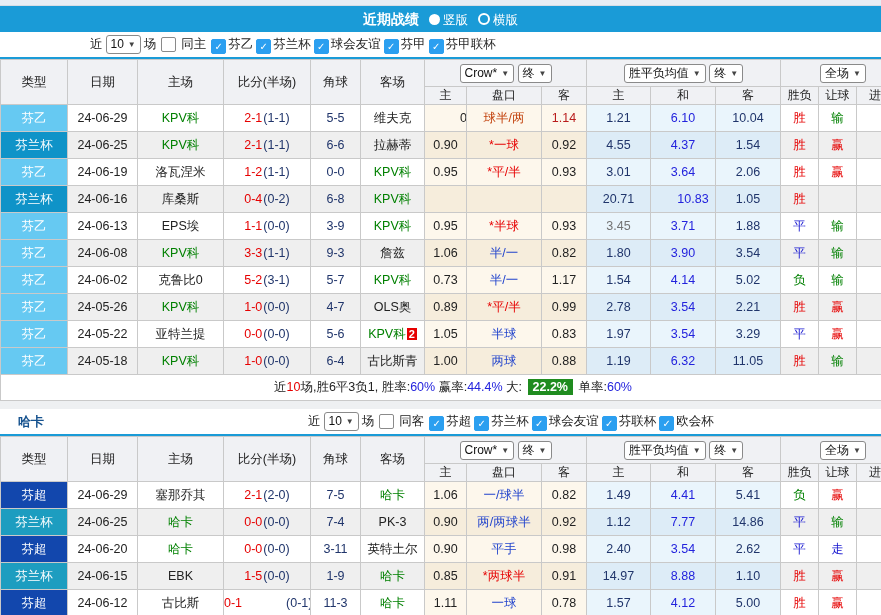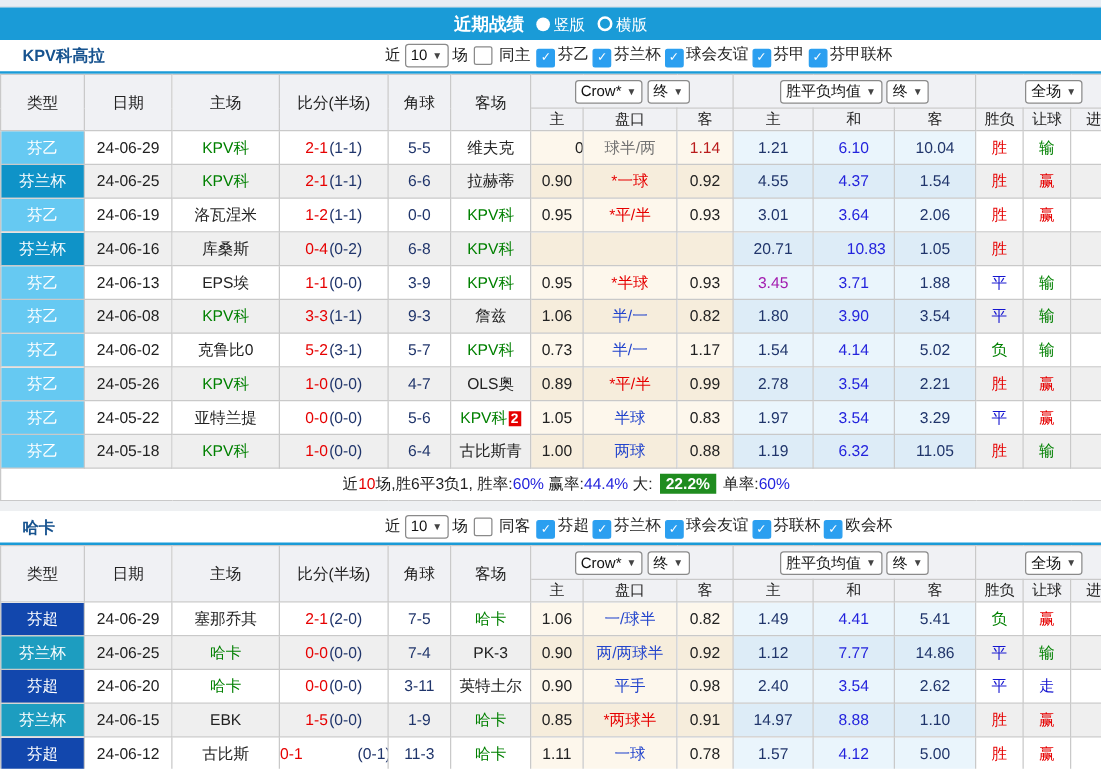--- a/index.html
+++ b/index.html
@@ -61,21 +61,20 @@
 
 <div class="titlebar">
   <span>近期战绩</span>
   <span class="opt"><span class="radio"></span><span>竖版</span></span>
   <span class="opt"><span class="radio off"></span><span>横版</span></span>
 </div>
 
 <div id="sections-root">
   <div class="section">
     <div class="section-header">
-      <div class="team-name">KPV科高拉</div>
       <div class="controls">
         <span>近</span>
         <span class="sel">
             <span>10</span>
             <span class="arr">▼</span>
           </span>
         <span>场</span>
         <span class="cb"></span>
         <span>同主</span>
         <span class="leagues"><span class="lg"><span class="cb ck">✓</span><span>芬乙</span></span><span class="lg"><span class="cb ck">✓</span><span>芬兰杯</span></span><span class="lg"><span class="cb ck">✓</span><span>球会友谊</span></span><span class="lg"><span class="cb ck">✓</span><span>芬甲</span></span><span class="lg"><span class="cb ck">✓</span><span>芬甲联杯</span></span></span>
@@ -149,21 +148,21 @@
         </thead>
         <tbody>
             <tr class="even">
               <td class="type" style="background: rgb(102, 201, 242);">芬乙</td>
               <td>24-06-29</td>
               <td><span style="color: rgb(0, 128, 0);">KPV科</span></td>
               <td><span style="color: rgb(230, 0, 0);">2-1</span><span class="half" style="color: rgb(32, 53, 107);">(1-1)</span></td>
               <td style="color: rgb(32, 53, 107);">5-5</td>
               <td><span style="color: rgb(34, 34, 34);">维夫克</span></td>
               <td class="odds" style="color: rgb(34, 34, 34); padding-left: 35px;">0.75</td>
-              <td class="odds" style="color: #737373; margin-left: 42px;">球半/两</td>
+              <td class="odds" style="color: #c2410c; margin-left: 42px;">球半/两</td>
               <td class="odds" style="color: #b91c1c;">1.14</td>
               <td class="avg" style="color: rgb(32, 53, 107);">1.21</td>
               <td class="avg" style="color: rgb(35, 35, 221);">6.10</td>
               <td class="avg" style="color: rgb(32, 53, 107);">10.04</td>
               <td style="color: rgb(230, 0, 0);">胜</td>
               <td style="color: rgb(0, 128, 0);">输</td>
               <td></td>
             </tr>
             <tr class="odd">
               <td class="type" style="background: rgb(15, 147, 200);">芬兰杯</td>
@@ -219,21 +218,21 @@
             <tr class="even">
               <td class="type" style="background: rgb(102, 201, 242);">芬乙</td>
               <td>24-06-13</td>
               <td><span style="color: rgb(34, 34, 34);">EPS埃</span></td>
               <td><span style="color: rgb(230, 0, 0);">1-1</span><span class="half" style="color: rgb(32, 53, 107);">(0-0)</span></td>
               <td style="color: rgb(32, 53, 107);">3-9</td>
               <td><span style="color: rgb(0, 128, 0);">KPV科</span></td>
               <td class="odds" style="color: rgb(34, 34, 34);">0.95</td>
               <td class="odds" style="color: rgb(230, 0, 0);">*半球</td>
               <td class="odds" style="color: rgb(34, 34, 34);">0.93</td>
-              <td class="avg" style="color: #a21caf;">3.45</td>
+              <td class="avg" style="color: #737373;">3.45</td>
               <td class="avg" style="color: rgb(35, 35, 221);">3.71</td>
               <td class="avg" style="color: rgb(32, 53, 107);">1.88</td>
               <td style="color: rgb(21, 21, 208);">平</td>
               <td style="color: rgb(0, 128, 0);">输</td>
               <td></td>
             </tr>
             <tr class="odd">
               <td class="type" style="background: rgb(102, 201, 242);">芬乙</td>
               <td>24-06-08</td>
               <td><span style="color: rgb(0, 128, 0);">KPV科</span></td>

